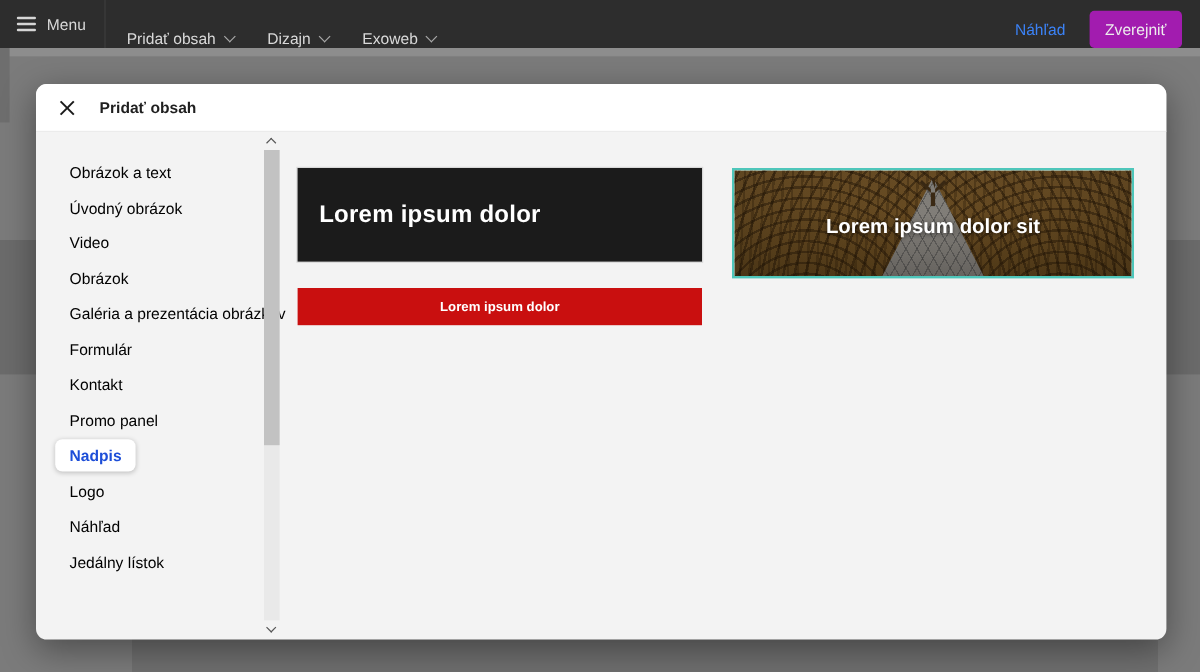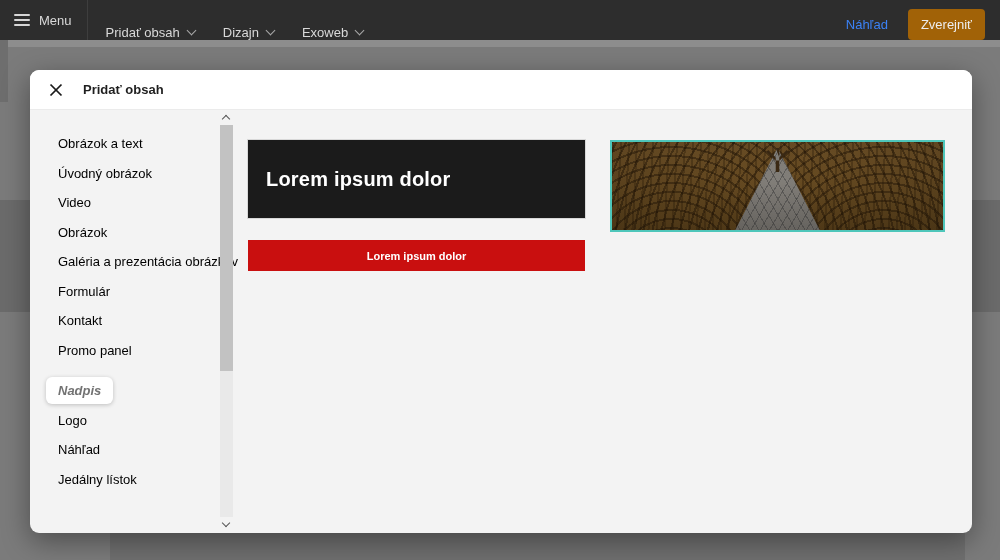--- a/index.html
+++ b/index.html
@@ -28,21 +28,21 @@
   .tb-divider { width:1px; height:40px; background:#3e3e3e; }
   .tb-nav { display:flex; align-items:center; margin-left:18px; gap:28px; }
   .tb-item { display:flex; align-items:center; gap:8px; cursor:pointer; }
   .chev {
     width:7px; height:7px; border-right:1.5px solid #a9a9a9; border-bottom:1.5px solid #a9a9a9;
     transform:rotate(45deg); margin-top:-4px;
   }
   .tb-right { margin-left:auto; display:flex; align-items:center; gap:20px; padding-right:15px; }
   .tb-preview { cursor:pointer; color:#3b82f6; }
   .tb-publish {
-    background:#a16207; color:#ededed; border:none; border-radius:4px;
+    background:#a21caf; color:#ededed; border:none; border-radius:4px;
     font-size:13px; font-family:inherit; padding:8px 13px; cursor:pointer;
   }
 
   
   .modal {
     position:absolute; left:30px; top:70px; width:942px; height:463px;
     background:#f3f3f3; border-radius:9px; z-index:20;
     box-shadow:0 8px 28px rgba(0,0,0,.38); overflow:hidden;
   }
   .modal-header {
@@ -53,23 +53,23 @@
   .modal-title { margin-left:15px; font-size:13px; font-weight:bold; color:#1f1f1f; }
   .modal-body { position:relative; height:422px; }
 
   
   .side-list { position:absolute; left:0; top:0; width:189px; padding-top:19px; }
   .side-item {
     height:29.5px; display:flex; align-items:center; margin-left:28px;
     width:fit-content; font-size:13px; color:#000000; cursor:pointer; white-space:nowrap;
   }
   .side-item.selected {
-    margin-left:16px; height:27px; margin-top:12px; margin-bottom:1.5px;
+    margin-left:16px; height:27px; margin-top:1px; margin-bottom:1.5px;
     padding:0 12px; background:#ffffff; border-radius:6px;
-    box-shadow:0 1px 4px rgba(0,0,0,.22); font-weight:bold; color:#737373;font-style:italic;
+    box-shadow:0 1px 4px rgba(0,0,0,.22); font-weight:bold; color:#1d4ed8;
   }
 
   
   .side-scroll {
     position:absolute; left:189px; top:0; bottom:0; width:14px;
     display:flex; flex-direction:column; align-items:center;
   }
   .scroll-arrow { height:15px; display:flex; align-items:center; justify-content:center; width:14px; cursor:pointer; }
   .arrow-up, .arrow-down {
     width:6px; height:6px; border-right:1.5px solid #555; border-bottom:1.5px solid #555;
@@ -218,16 +218,17 @@
 
     <div class="card-red">
       <span class="h">Lorem ipsum dolor</span>
     </div>
 
     <div class="card-image">
       <div class="wood"></div>
       <div class="dome"></div>
       <div class="dome-apex"></div>
       <div class="wood-shade"></div>
+      <span class="h">Lorem ipsum dolor sit</span>
     </div>
 
   </div>
 </div>
 
 </body></html>

